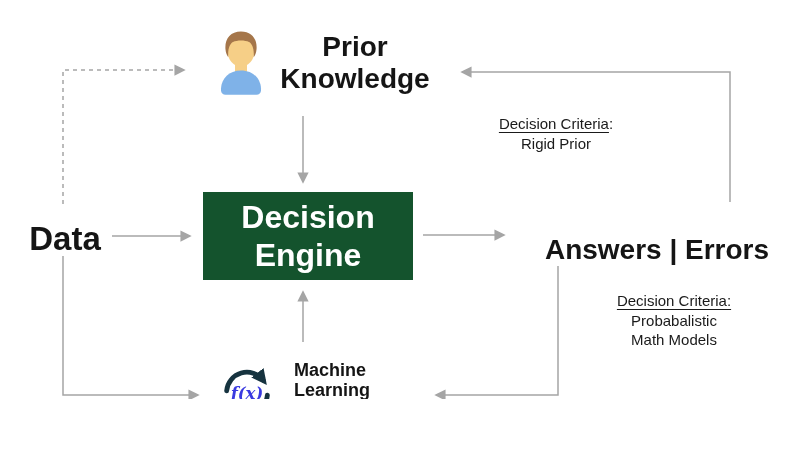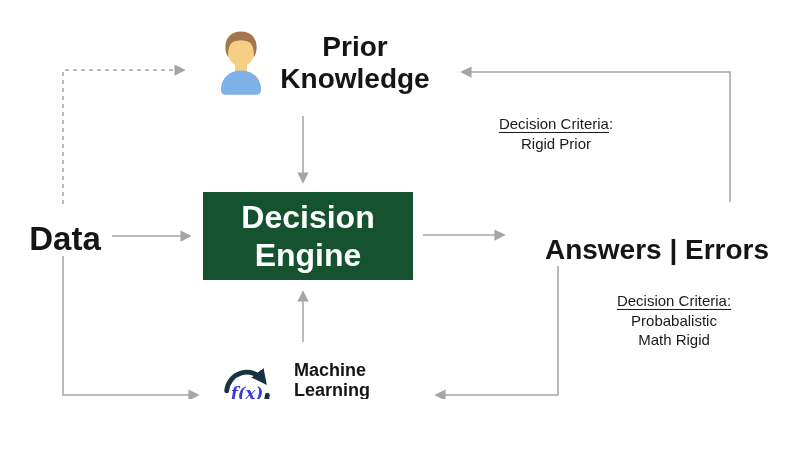--- a/index.html
+++ b/index.html
@@ -89,21 +89,21 @@
   <div class="abs node-label center answers-label">Answers | Errors</div>
 
   <div class="abs criteria rigid-block">
     <div><span class="title">Decision Criteria</span><span>:</span></div>
     <div class="body">Rigid Prior</div>
   </div>
 
   <div class="abs criteria prob-block">
     <div><span class="title">Decision Criteria:</span><span></span></div>
     <div class="body">Probabalistic
-Math Rigid</div>
+Math Models</div>
   </div>
 
   <svg class="abs icon-fx" viewBox="0 0 52 56">
     <defs>
       <marker id="arrowTeal" viewBox="0 0 10 10" refX="6" refY="5" markerWidth="3.2" markerHeight="3.2" orient="auto-start-reverse">
         <path d="M0 0 L10 5 L0 10 Z" fill="#16333f"></path>
       </marker>
     </defs>
     <g stroke="#16333f" stroke-width="4.5" fill="none" stroke-linecap="round">
       <path d="M7 26 A19 19 0 0 1 41 16" marker-end="url(#arrowTeal)"></path>

